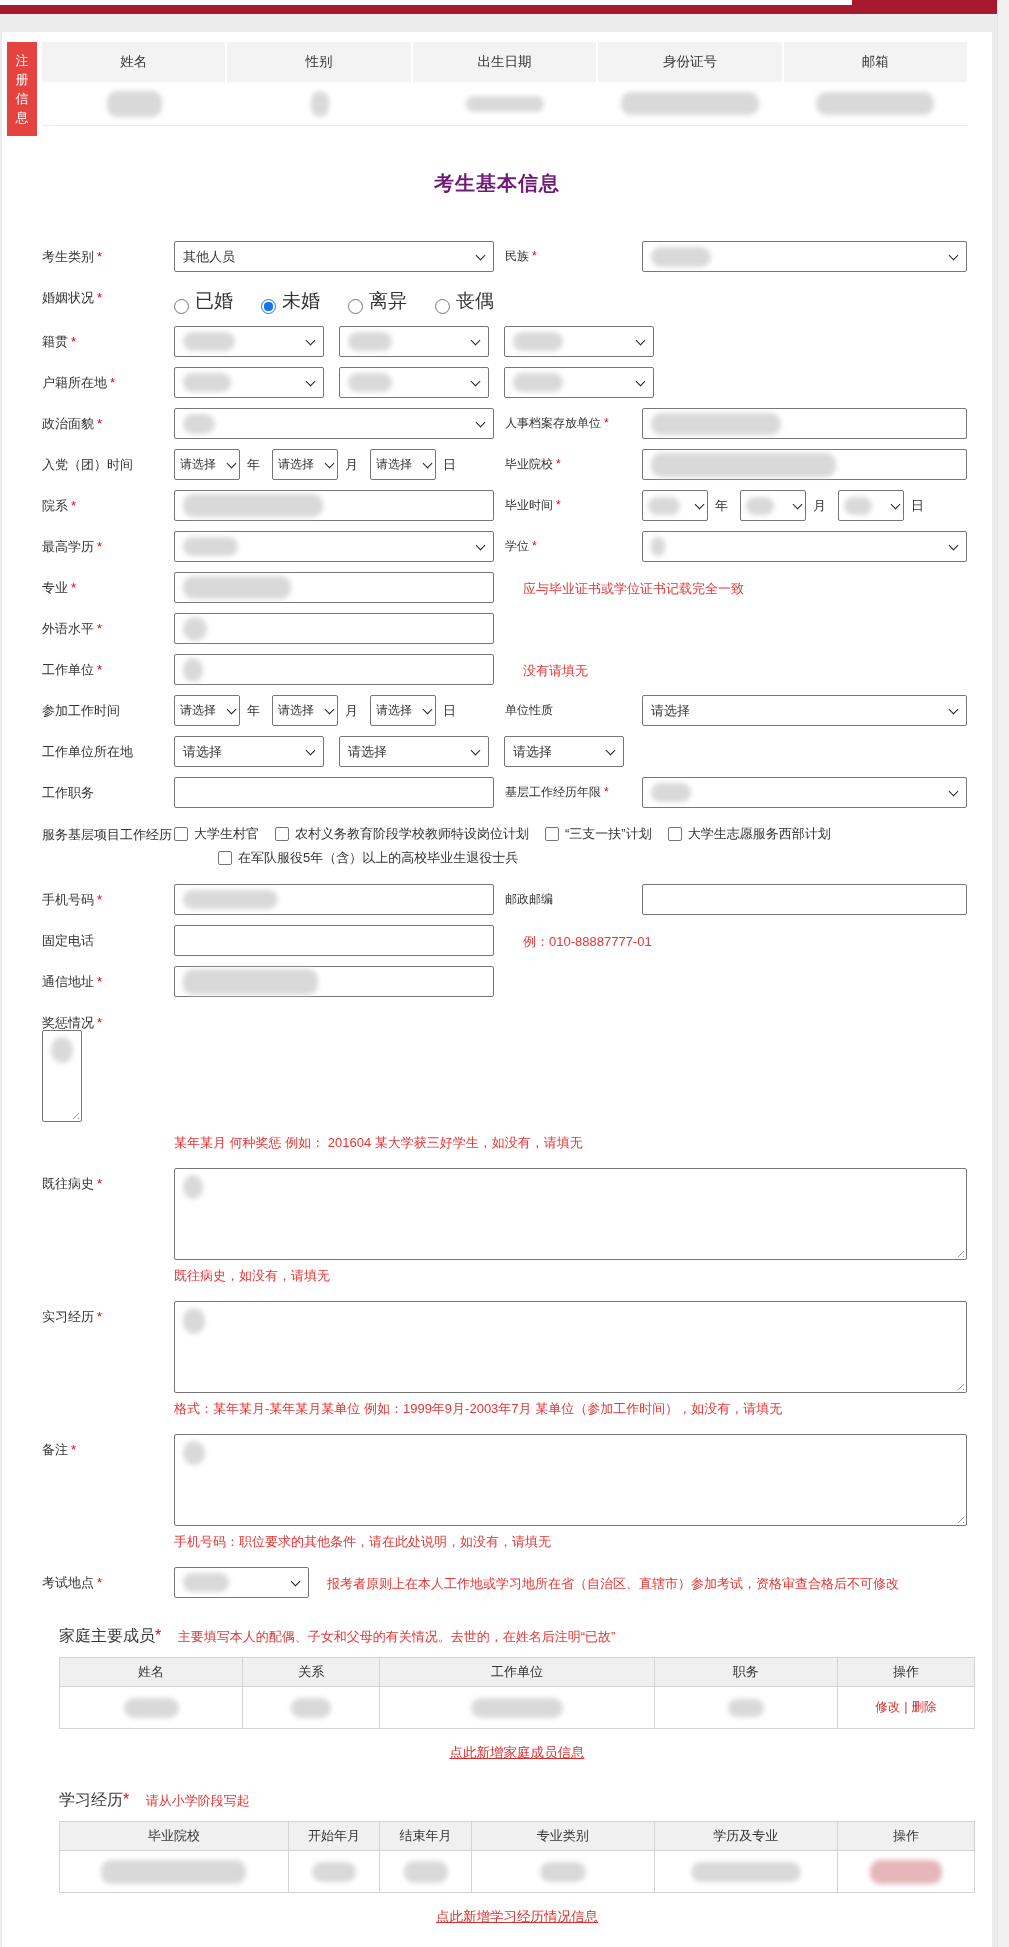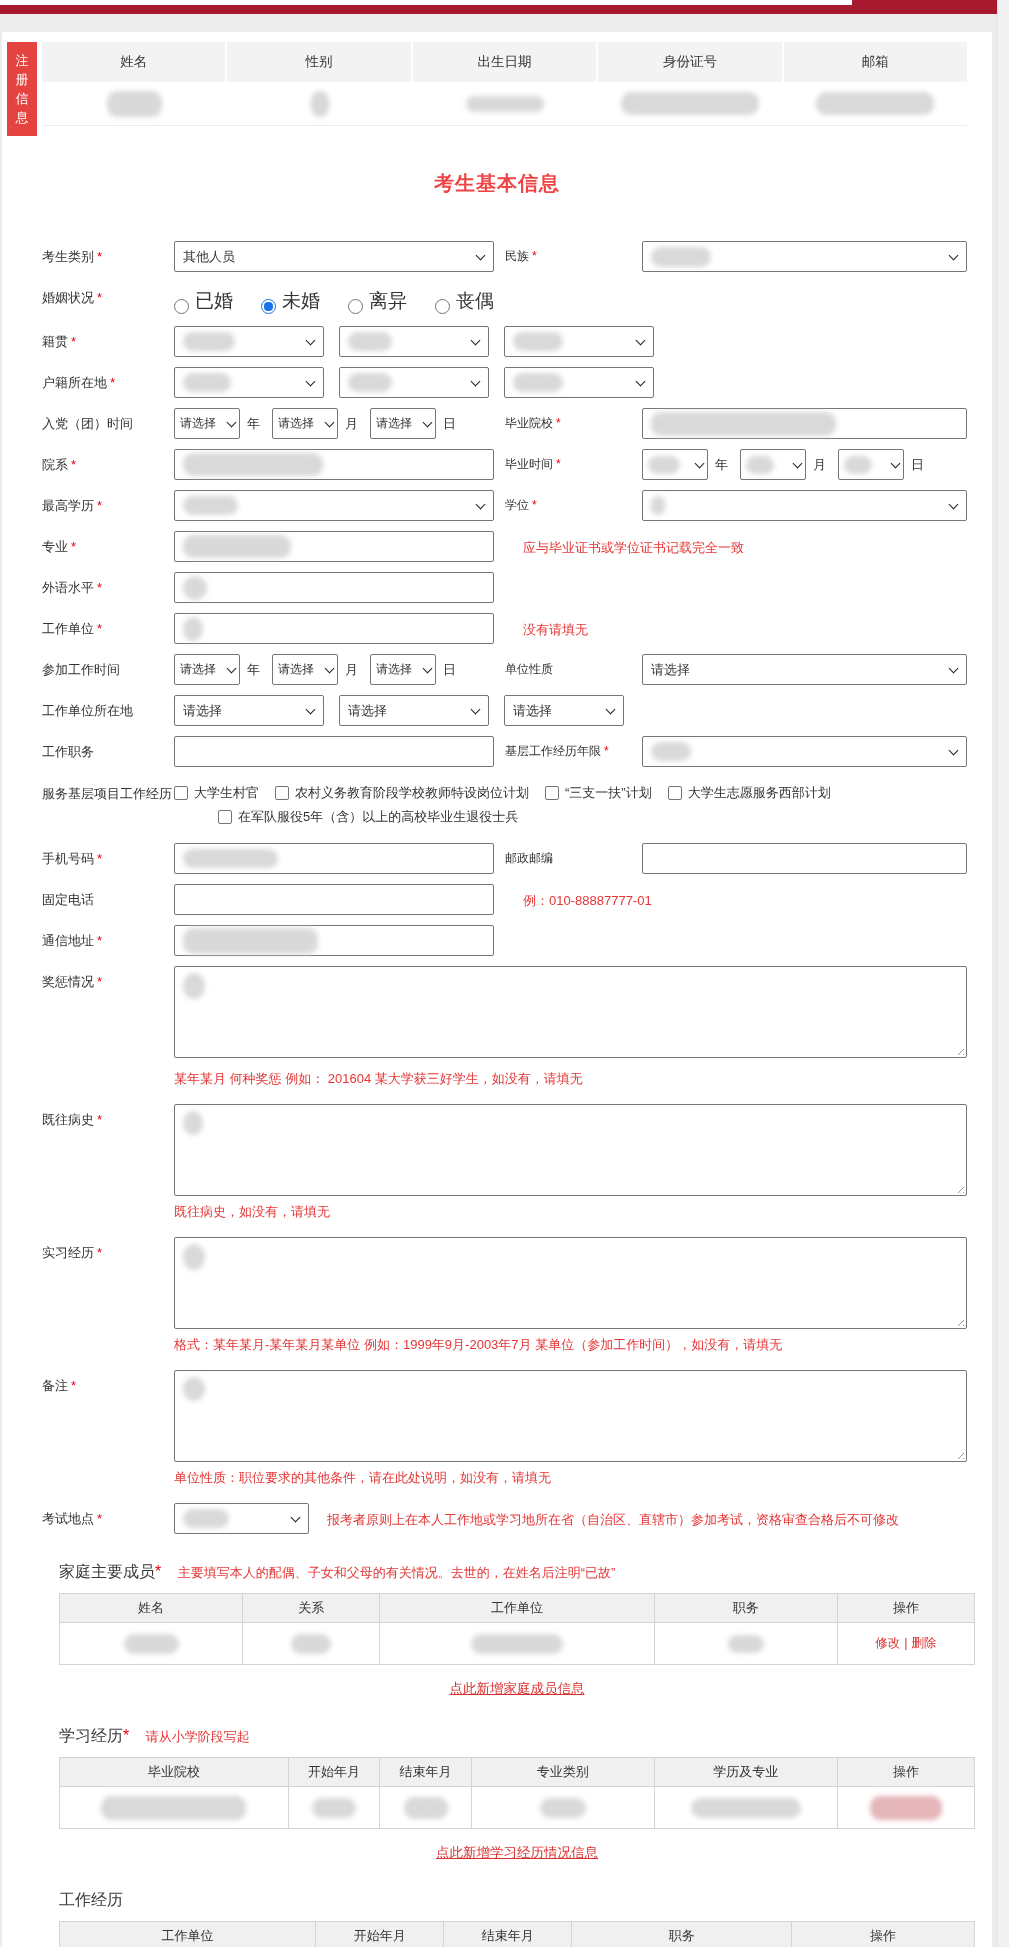--- a/index.html
+++ b/index.html
@@ -34,21 +34,21 @@
     flex:1; background:#f3f3f3; height:40px; display:flex; align-items:center; justify-content:center;
     font-size:13.5px; color:#333; margin-right:2px;
   }
   .reg-header .cell:last-child { margin-right:0; }
   .reg-row { display:flex; border-bottom:1px solid #ededed; }
   .reg-row .cell { flex:1; height:43px; display:flex; align-items:center; justify-content:center; }
 
   .blob { background:#d9d9d9; border-radius:10px; filter:blur(2.5px); display:inline-block; vertical-align:middle; }
   .blob.pink { background:#e5b6ba; }
 
-  .page-title { text-align:center; color:#ef4444; font-size:20px; font-weight:bold; margin:44px 0 44px; letter-spacing:1px; }
+  .page-title { text-align:center; color:#701a75; font-size:20px; font-weight:bold; margin:44px 0 44px; letter-spacing:1px; }
 
   
   .form { padding:0 25px 0 40px; }
   .frow { display:flex; align-items:flex-start; margin-bottom:10px; }
   .flabel { width:132px; flex:none; font-size:13px; color:#333; padding-top:8px; line-height:15px; }
   .flabel2 { width:137px; flex:none; font-size:12px; color:#333; padding-top:8px; line-height:15px; }
   .req { color:#e60012; margin-left:3px; }
   .fmain { width:320px; flex:none; margin-right:11px; display:flex; align-items:center; }
   .ffield2 { width:325px; flex:none; display:flex; align-items:center; }
   .fwide { flex:1; }
@@ -223,20 +223,35 @@
           <div class="sel region">
               <span class="blob" style="width:44px;height:19px;"></span>
               <span class="caret"></span>
             </div>
           <div class="sel region">
               <span class="blob" style="width:50px;height:19px;"></span>
               <span class="caret"></span>
             </div>
         </div>
 
+        <div class="frow">
+          <div class="flabel"><span>政治面貌</span><span class="req">*</span></div>
+          <div class="fmain">
+            <div class="sel">
+                <span class="blob" style="width:32px;height:20px;"></span>
+                <span class="caret"></span>
+              </div>
+          </div>
+          <div class="flabel2"><span>人事档案存放单位</span><span class="req">*</span></div>
+          <div class="ffield2">
+            <div class="inp">
+                <span class="blob" style="width:130px;height:22px;"></span>
+              </div>
+          </div>
+        </div>
 
         <div class="frow">
           <div class="flabel"><span>入党（团）时间</span></div>
           <div class="fmain">
             <div class="sel small">
                 <span>请选择</span>
                 <span class="caret"></span>
               </div>
             <span class="unit">年</span>
             <div class="sel small">
@@ -438,21 +453,21 @@
 
         <div class="frow">
           <div class="flabel"><span>通信地址</span><span class="req">*</span></div>
           <div class="fmain">
             <div class="inp">
                 <span class="blob" style="width:135px;height:26px;"></span>
               </div>
           </div>
         </div>
 
-        <div class="frow" style="margin-bottom:12px;">
+        <div class="frow" style="margin-bottom:12px;flex-direction:column;">
           <div class="flabel"><span>奖惩情况</span><span class="req">*</span></div>
           <div class="fwide">
             <div class="txa">
               <span class="blob" style="width:22px;height:26px;border-radius:50%;"></span>
               <span class="resize-handle"></span>
             </div>
           </div>
         </div>
         <div class="hint-below">某年某月 何种奖惩 例如： 201604 某大学获三好学生，如没有，请填无</div>
 
@@ -480,21 +495,21 @@
 
         <div class="frow" style="margin-bottom:0;">
           <div class="flabel"><span>备注</span><span class="req">*</span></div>
           <div class="fwide">
             <div class="txa">
               <span class="blob" style="width:22px;height:24px;border-radius:50%;"></span>
               <span class="resize-handle"></span>
             </div>
           </div>
         </div>
-        <div class="hint-below">单位性质：职位要求的其他条件，请在此处说明，如没有，请填无</div>
+        <div class="hint-below">手机号码：职位要求的其他条件，请在此处说明，如没有，请填无</div>
 
         <div class="frow">
           <div class="flabel"><span>考试地点</span><span class="req">*</span></div>
           <div class="sel narrow">
               <span class="blob" style="width:46px;height:19px;"></span>
               <span class="caret"></span>
             </div>
           <div class="hint" style="white-space:normal;">报考者原则上在本人工作地或学习地所在省（自治区、直辖市）参加考试，资格审查合格后不可修改</div>
         </div>
 

